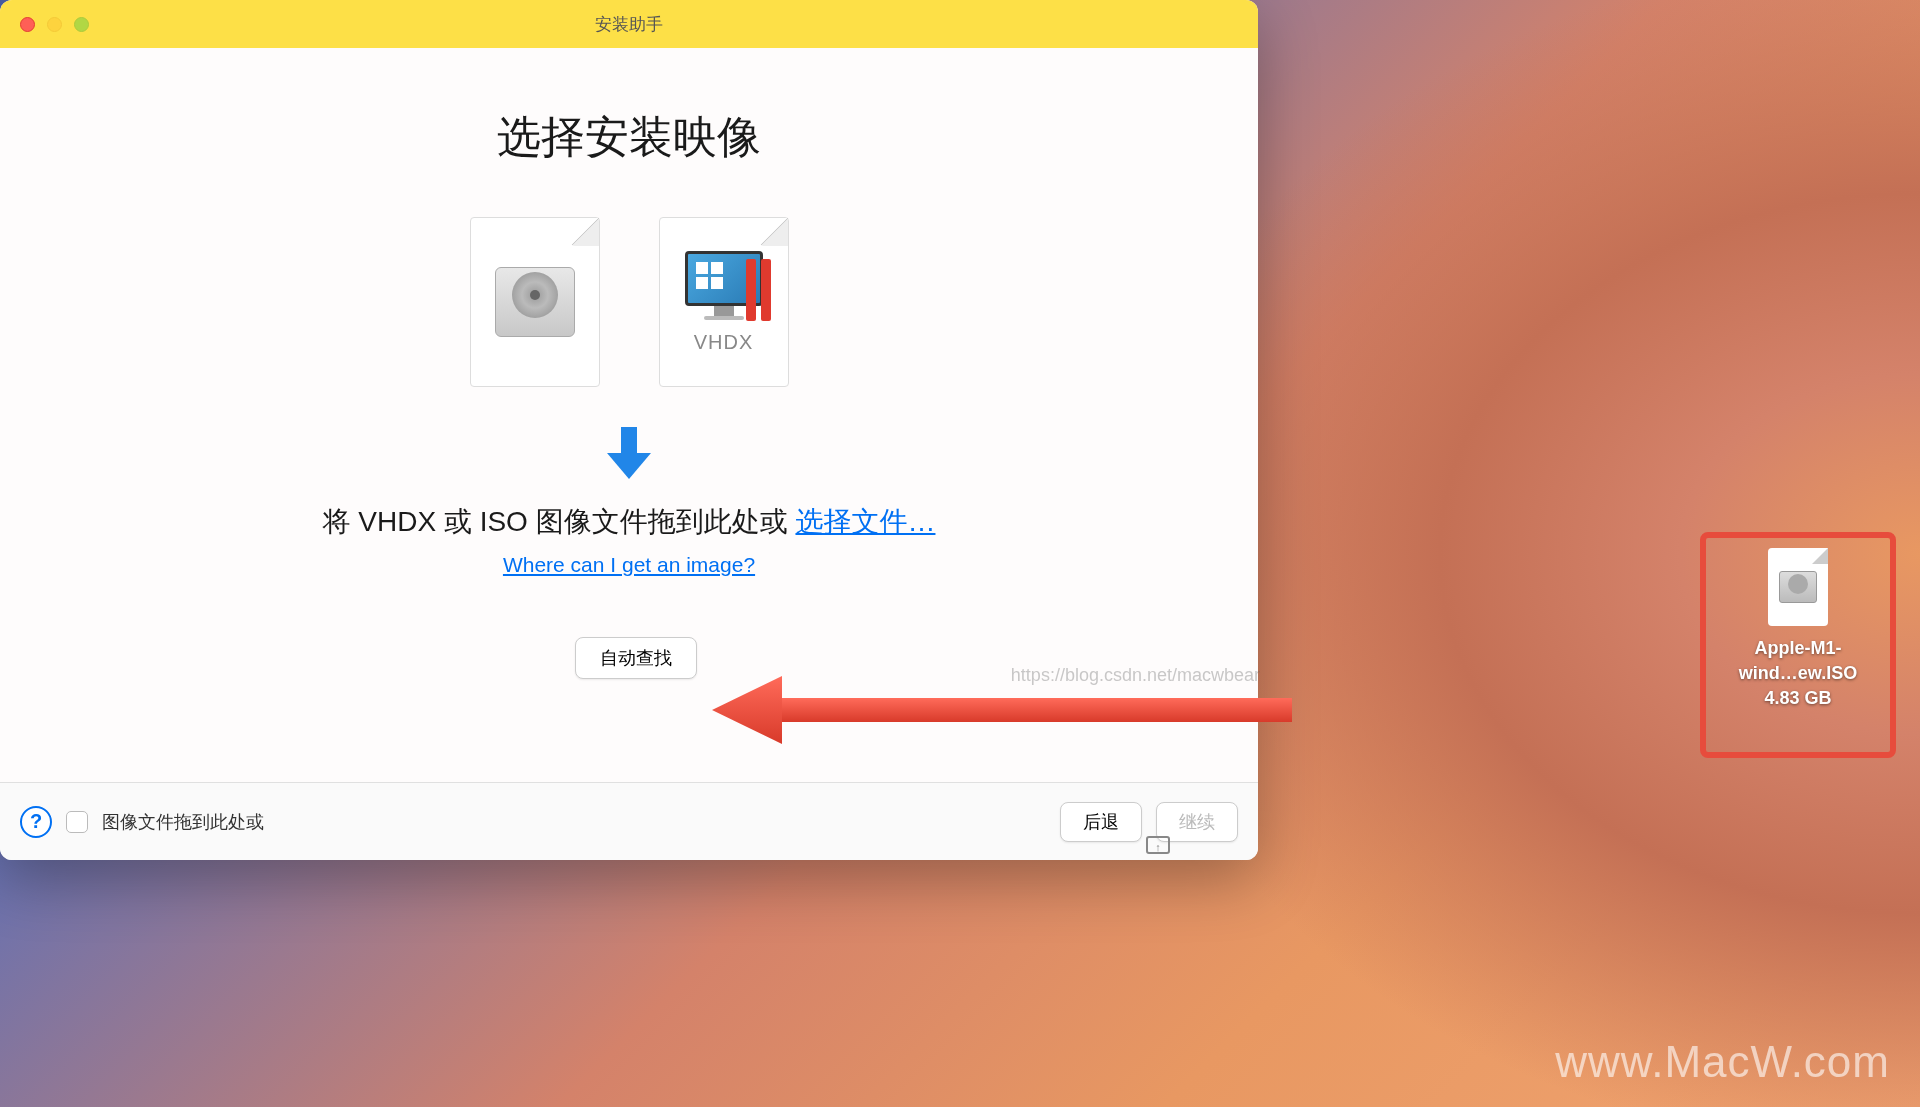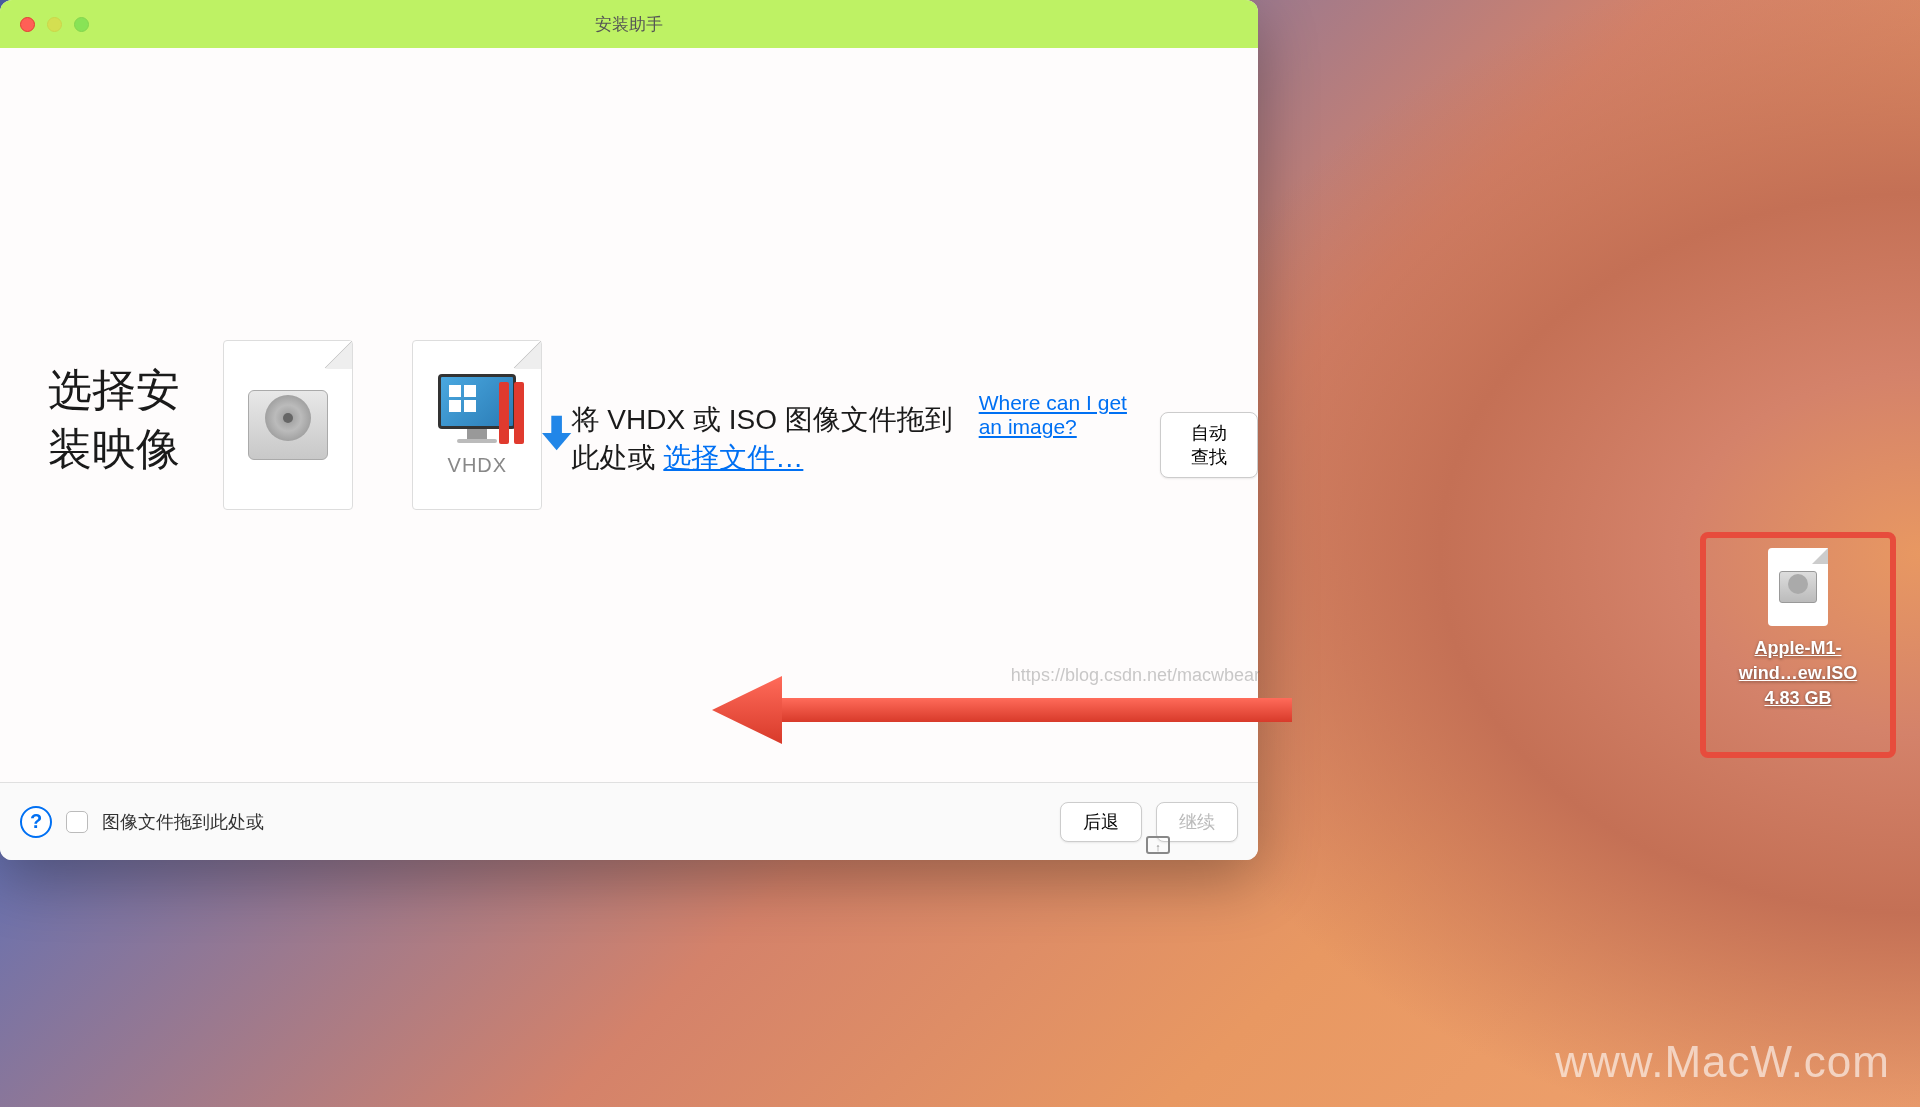--- a/index.html
+++ b/index.html
@@ -35,21 +35,21 @@
   display: flex;
   flex-direction: column;
   overflow: hidden;
 }
 
 .titlebar {
   height: 48px;
   display: flex;
   align-items: center;
   position: relative;
-  background: #bef264;
+  background: #fde047;
 }
 
 .traffic-lights {
   display: flex;
   gap: 12px;
   padding-left: 20px;
 }
 
 .traffic-light {
   width: 15px;
@@ -64,23 +64,23 @@
   position: absolute;
   left: 50%;
   transform: translateX(-50%);
   font-size: 17px;
   color: #555;
 }
 
 .content {
   flex: 1;
   display: flex;
+  flex-direction: column;
   align-items: center;
   padding-top: 60px;
-  padding-left: 48px;
 }
 
 .heading {
   font-size: 44px;
   font-weight: 400;
   color: #1a1a1a;
   margin-bottom: 50px;
 }
 
 .image-options {
@@ -339,21 +339,20 @@
 }
 
 .desktop-file-name {
   margin-top: 10px;
   color: #fff;
   font-size: 18px;
   font-weight: 600;
   text-align: center;
   text-shadow: 0 1px 3px rgba(0,0,0,0.5);
   line-height: 1.4;
-  text-decoration: underline;
 }
 
 
 .annotation-arrow {
   position: absolute;
   left: 712px;
   top: 670px;
   pointer-events: none;
 }
 

